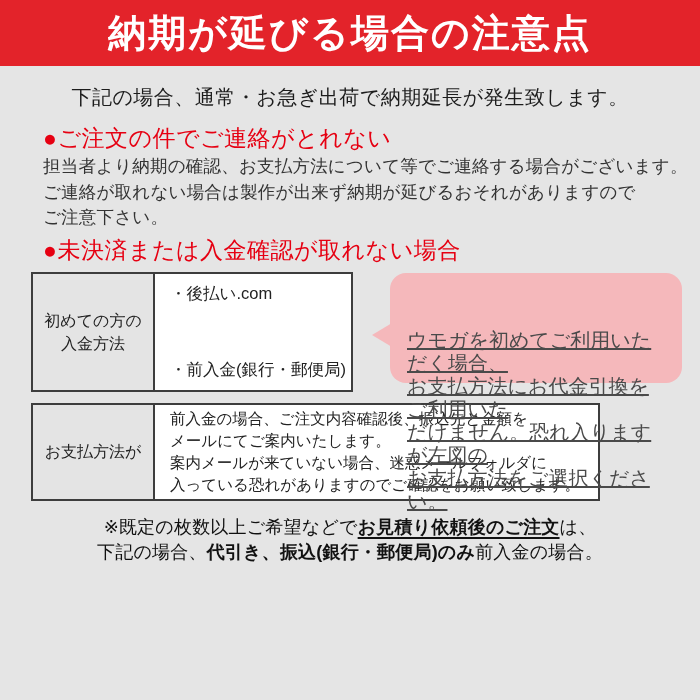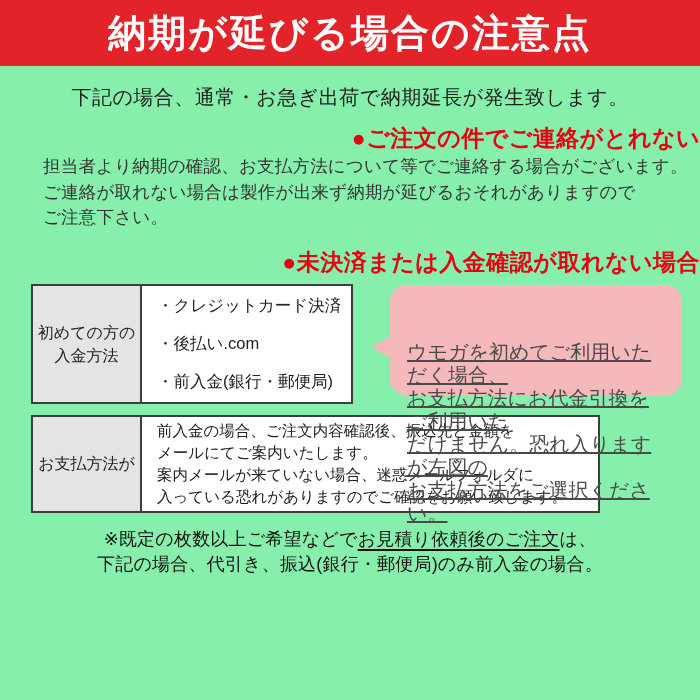--- a/index.html
+++ b/index.html
@@ -1,21 +1,21 @@
 <!DOCTYPE html>
 <html lang="ja"><head>
 <meta charset="utf-8">
 <style>
   * { margin:0; padding:0; box-sizing:border-box; }
   html,body { background:#ffffff; }
   .page {
     position:relative;
     width:700px; height:700px;
     margin:0 auto;
-    background:#86efac;
+    background:#e5e5e5;
     font-family:"Liberation Sans","DejaVu Sans",sans-serif;
     color:#222222;
     overflow:hidden;
   }
   
   .banner {
     height:66px;
     background:#e3232a;
     color:#ffffff;
     display:flex; align-items:center; justify-content:center;
@@ -27,26 +27,25 @@
     text-align:center;
     font-size:20px; line-height:24px;
     color:#1c1c1c;
     letter-spacing:0.5px;
   }
   
   .red-heading {
     margin:16px 0 0 43px;
     color:#e60012;
     font-size:23px; line-height:26px;
-    font-weight:bold;
+    font-weight:normal;
     letter-spacing:0.5px;
-    text-align:right;
   }
   .red-heading.h2 { margin-top:5px; }
-  .red-heading.h3 { margin-top:18px; }
+  .red-heading.h3 { margin-top:6px; }
   .body-text {
     margin:3px 0 0 43px;
     font-size:17.5px; line-height:25.5px;
     color:#333333;
     white-space:pre-line;
     letter-spacing:0.2px;
   }
   .body-text.b2 { line-height:24.5px; }
   
   .pay-row {
@@ -55,21 +54,21 @@
     align-items:flex-start;
   }
   .info-table {
     display:flex;
     border:2px solid #3d3d3d;
     background:#ffffff;
   }
   .t1 { width:322px; height:120px; }
   .t2 { width:569px; height:98px; margin:11px 0 0 31px; }
   .table-label {
-    width:109px;
+    width:122px;
     background:#e4e4e4;
     border-right:2px solid #3d3d3d;
     display:flex; align-items:center; justify-content:center;
     text-align:center;
     font-size:16px; line-height:23px;
     color:#222222;
     white-space:pre-line;
     flex-shrink:0;
   }
   .method-list {
@@ -111,21 +110,21 @@
   }
   
   .footer-note {
     margin-top:14px;
     text-align:center;
     font-size:18px; line-height:25px;
     color:#111111;
     letter-spacing:0.2px;
   }
   .footer-note .em {
-    font-weight:normal;
+    font-weight:bold;
   }
   .footer-note .em.u {
     text-decoration:underline;
     text-underline-offset:4px;
     text-decoration-thickness:2px;
   }
 </style>
 </head>
 <body>
 
@@ -148,21 +147,20 @@
   </section>
 
   <section>
     <h2 class="red-heading h3">●未決済または入金確認が取れない場合</h2>
 
     <div class="pay-row">
       <div class="info-table t1">
         <div class="table-label">初めての方の
 入金方法</div>
         <div class="method-list">
-          <div>・クレジットカード決済</div>
           <div>・後払い.com</div>
           <div>・前入金(銀行・郵便局)</div>
         </div>
       </div>
 
       <div class="bubble">
         <div class="bubble-tail"></div>
         <span>ウモガを初めてご利用いただく場合、
 お支払方法にお代金引換をご利用いた
 だけません。恐れ入りますが左図の

